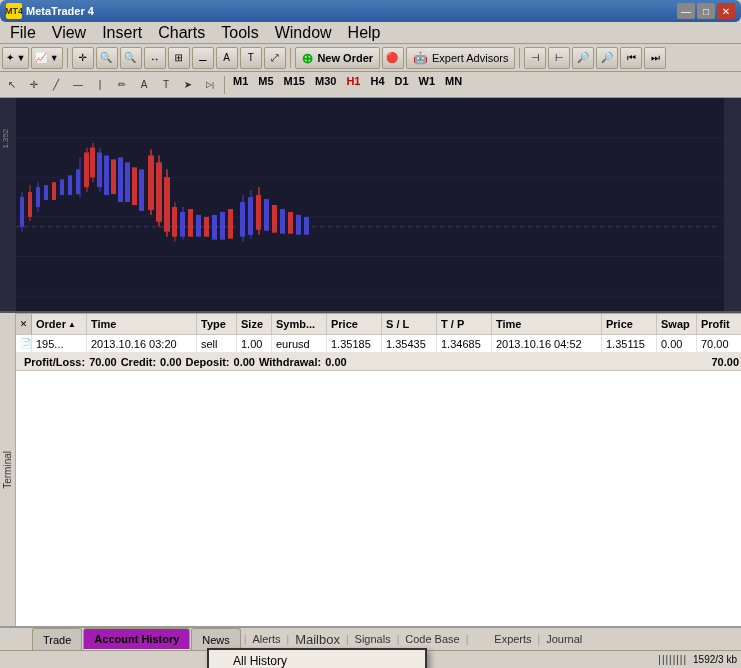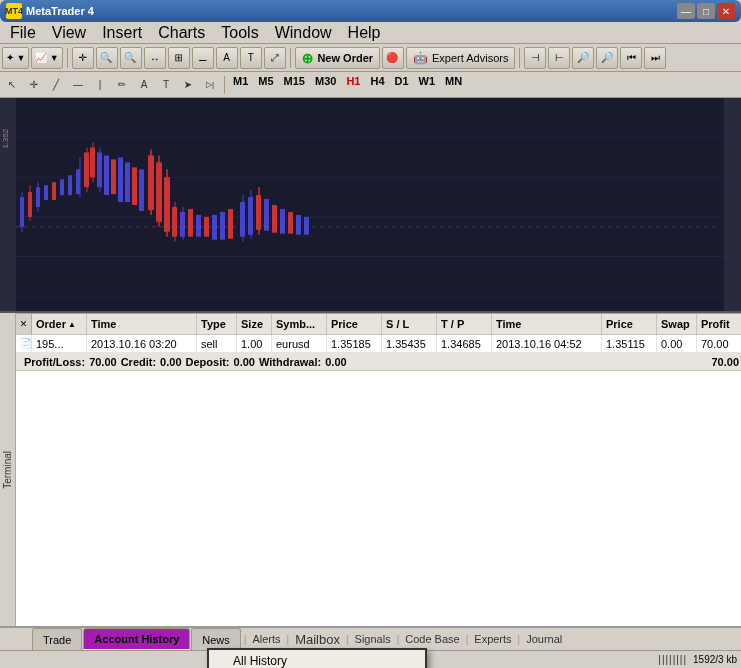--- a/index.html
+++ b/index.html
@@ -382,21 +382,21 @@
     <div class="tab">News</div>
     <span class="tab-sep">|</span>
     <span style="font-size:11px; padding:0 4px; align-self:center; color:#333;">Alerts</span>
     <span class="tab-sep">|</span>
     <span style="font-size:13px; padding:0 4px; align-self:center; color:#333;">Mailbox</span>
     <span class="tab-sep">|</span>
     <span style="font-size:11px; padding:0 4px; align-self:center; color:#333;">Signals</span>
     <span class="tab-sep">|</span>
     <span style="font-size:11px; padding:0 4px; align-self:center; color:#333;">Code Base</span>
     <span class="tab-sep">|</span>
-    <span style="font-size:11px; padding:0 4px; align-self:center; color:#333;">Experts</span>
+    <span style="font-size:11px; padding:0 4px; align-self:center; color:#333;margin-left:20px;">Experts</span>
     <span class="tab-sep">|</span>
     <span style="font-size:11px; padding:0 4px; align-self:center; color:#333;">Journal</span>
   </div>
 
   <div class="status-bar">
     <span></span>
     <div style="display:flex; align-items:center; gap:6px;">
       <span style="color:#333; letter-spacing:1px;">||||||||</span>
       <span>1592/3 kb</span>
     </div>

